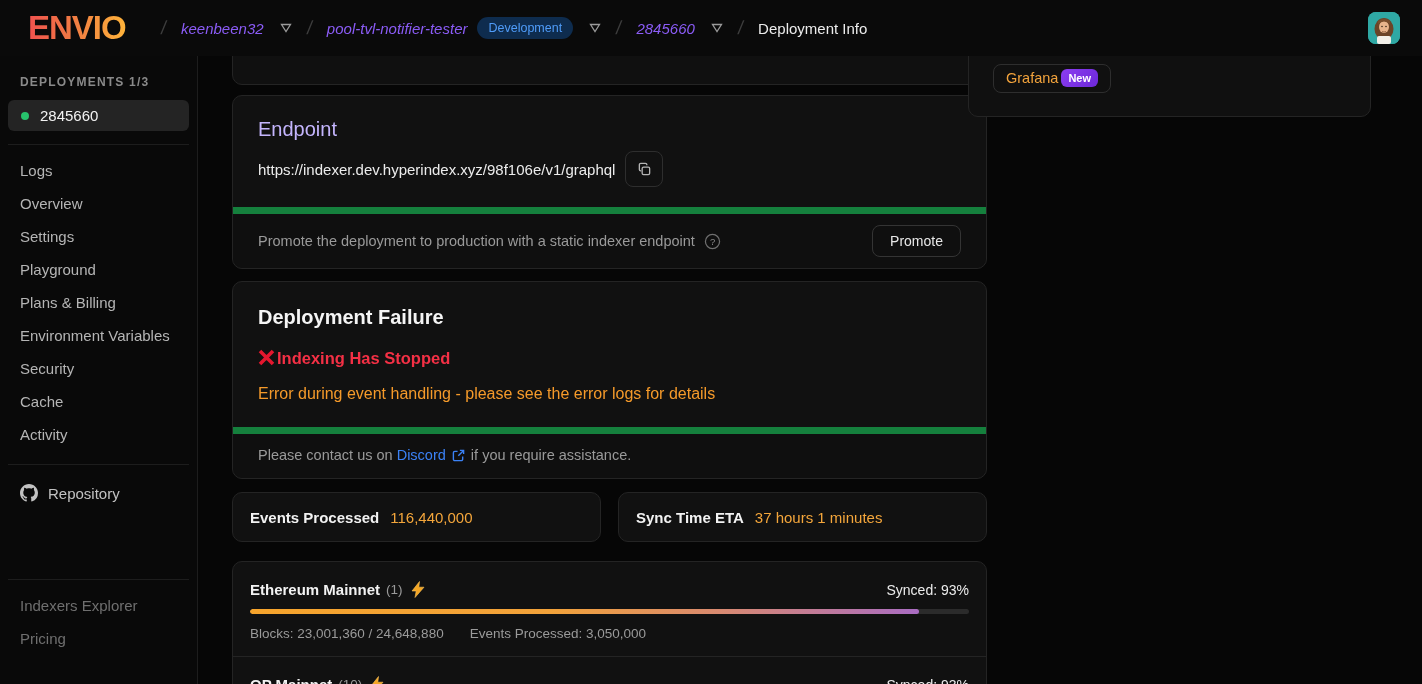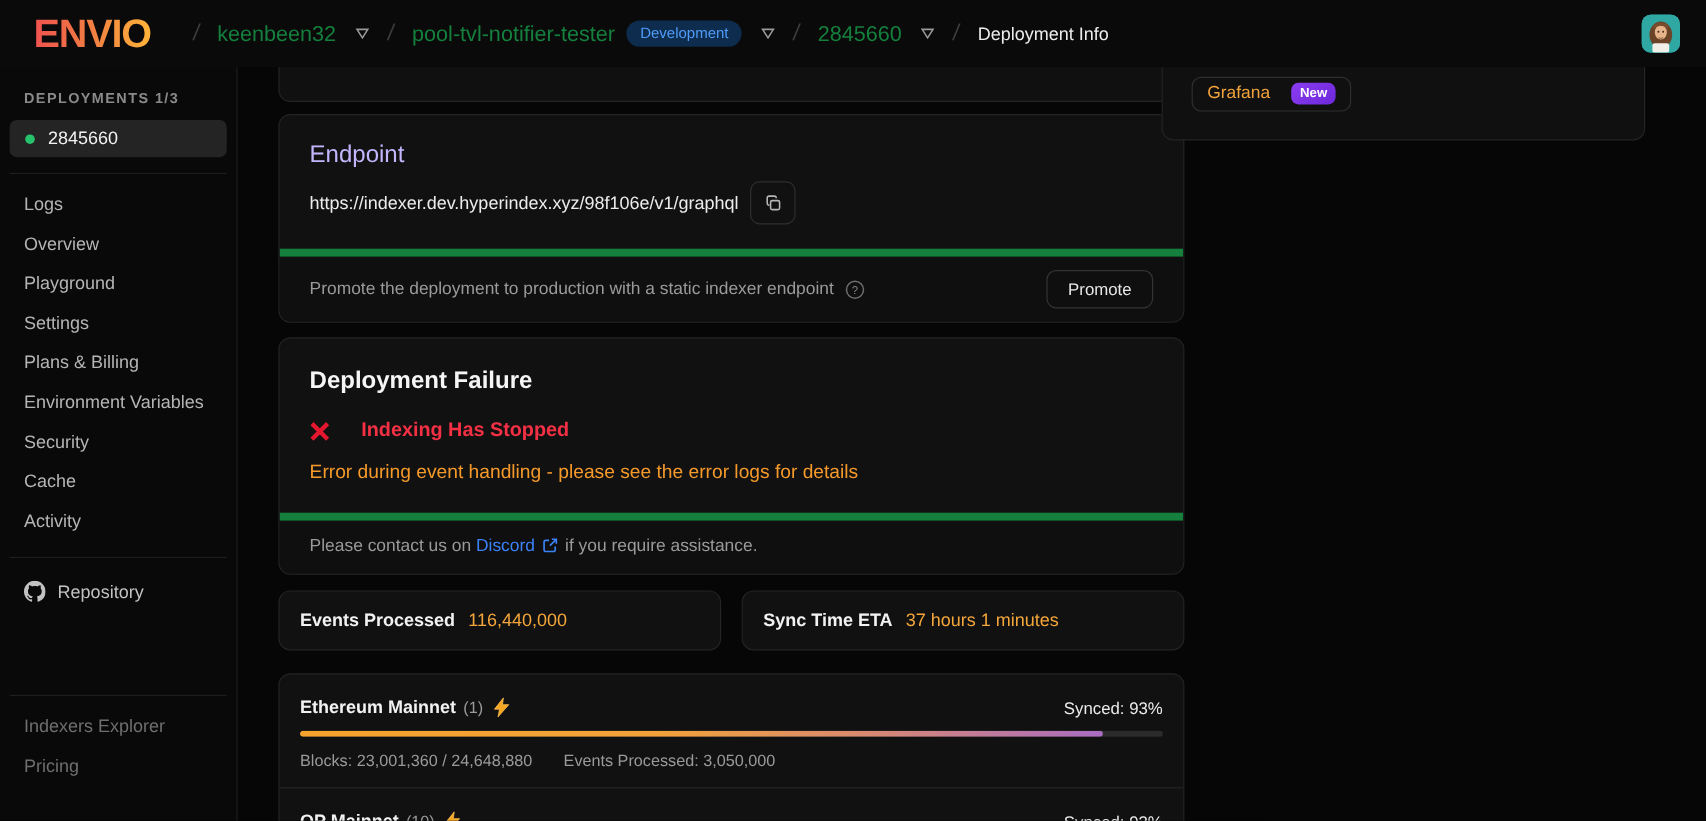--- a/index.html
+++ b/index.html
@@ -7,21 +7,21 @@
     font-family:"Liberation Sans", sans-serif; color:#e8e8e8; }
 
   
   .header { height:56px; display:flex; align-items:center; padding:0 22px 0 28px;
     background:#0a0a0a; position:relative; z-index:5; }
   .logo { font-size:33px; font-weight:900; letter-spacing:-1px;
     background:linear-gradient(90deg,#f0524f 0%, #f07a43 45%, #ffb43a 100%);
     -webkit-background-clip:text; background-clip:text; color:transparent; cursor:pointer; }
   .crumbs { display:flex; align-items:center; margin-left:20px; gap:0; }
   .crumb-slash { color:#3d3d3d; font-size:19px; font-weight:300; margin:0 15px; transform:skewX(-8deg); }
-  .crumb-text { font-size:18px; color:#15803d; cursor:pointer; }
+  .crumb-text { font-size:15px; color:#8b5cf6; cursor:pointer;font-style:italic; }
   .crumb-static { font-size:15px; color:#ececec; }
   .tri { margin-left:16px; display:inline-flex; cursor:pointer; }
   .env-pill { margin-left:10px; background:#0e2c4e; color:#4f9cf9; font-size:12.5px;
     padding:4px 11px; border-radius:12px; cursor:pointer; }
   .avatar { margin-left:auto; width:32px; height:32px; border-radius:8px; overflow:hidden;
     background:#2fa8a4; cursor:pointer; flex-shrink:0; }
 
   
   .shell { display:flex; height:628px; }
   .sidebar { width:198px; flex-shrink:0; background:#090909; border-right:1px solid #1d1d1d;
@@ -60,21 +60,21 @@
     padding:11px 25px; font-size:14.5px; color:#9a9a9a; background:#0f0f0f;
     border-radius:0 0 10px 10px; }
   .q-icon { margin-left:9px; display:inline-flex; cursor:pointer; }
   .btn { margin-left:auto; border:1px solid #343434; border-radius:8px; background:transparent;
     color:#e8e8e8; font-size:14px; padding:7px 17px; cursor:pointer; font-family:inherit; }
 
   
   .failure-card { margin-top:12px; }
   .failure-body { padding:24px 25px; }
   .failure-title { font-size:20px; font-weight:700; color:#f5f5f5; margin-bottom:20px; }
-  .status-row { display:flex; align-items:flex-end; gap:26px; margin-bottom:17px; }
+  .status-row { display:flex; align-items:flex-start; gap:2px; margin-bottom:17px; }
   .status-text { font-size:16.5px; font-weight:700; color:#f43045; }
   .error-text { font-size:16px; color:#f59a2a; }
   .contact { padding:13px 25px; }
   .link { color:#3b82f6; cursor:pointer; }
   .ext-icon { display:inline-block; vertical-align:-2px; margin:0 2px; }
 
   
   .stats-row { display:flex; gap:17px; margin-top:13px; }
   .stat-card { flex:1; height:50px; display:flex; align-items:center; gap:11px; padding:0 17px; }
   .stat-label { font-size:15px; font-weight:700; color:#f2f2f2; }
@@ -90,21 +90,21 @@
   .bolt { margin-left:8px; display:inline-flex; }
   .net-synced { margin-left:auto; font-size:14px; color:#ececec; }
   .track { height:5px; background:#2b2b2b; border-radius:3px; overflow:hidden; }
   .fill { height:100%; border-radius:3px;
     background:linear-gradient(90deg,#f6a42c 0%, #f2a23a 45%, #d98a70 70%, #a96cc2 100%); }
   .net-details { display:flex; gap:26px; margin-top:12px; font-size:13.5px; color:#9a9a9a; }
 
   
   .right-card { position:absolute; left:770px; top:-24px; width:403px; height:85px;
     background:#101010; border:1px solid #242424; border-radius:10px; padding:31px 24px 0 24px; }
-  .grafana-btn { display:inline-flex; align-items:center; gap:18px; border:1px solid #2e2e2e;
+  .grafana-btn { display:inline-flex; align-items:center; gap:3px; border:1px solid #2e2e2e;
     border-radius:8px; padding:4px 12px 5px 12px; background:transparent; cursor:pointer; }
   .grafana-label { font-size:14.5px; color:#f2a33c; }
   .new-badge { font-size:11px; font-weight:700; color:#fff; border-radius:6px; padding:3px 7px;
     background:linear-gradient(135deg,#8b3df0,#6d28d9); }
 </style>
 </head>
 <body>
 
 <div class="header">
   <div class="logo">ENVIO</div>
@@ -153,22 +153,22 @@
   <div class="sidebar">
     <div class="side-label">DEPLOYMENTS 1/3</div>
     <div class="side-selected">
       <span class="dot"></span>
       <span>2845660</span>
     </div>
     <div class="side-div"></div>
     <div class="nav">
       <div class="nav-item">Logs</div>
       <div class="nav-item">Overview</div>
+      <div class="nav-item">Settings</div>
       <div class="nav-item">Playground</div>
-      <div class="nav-item">Settings</div>
       <div class="nav-item">Plans &amp; Billing</div>
       <div class="nav-item">Environment Variables</div>
       <div class="nav-item">Security</div>
       <div class="nav-item">Cache</div>
       <div class="nav-item">Activity</div>
     </div>
     <div class="side-div"></div>
     <div class="repo-row">
       <span style="display:inline-flex;">
         <svg width="18" height="18" viewBox="0 0 16 16" fill="#c2c2c2">

